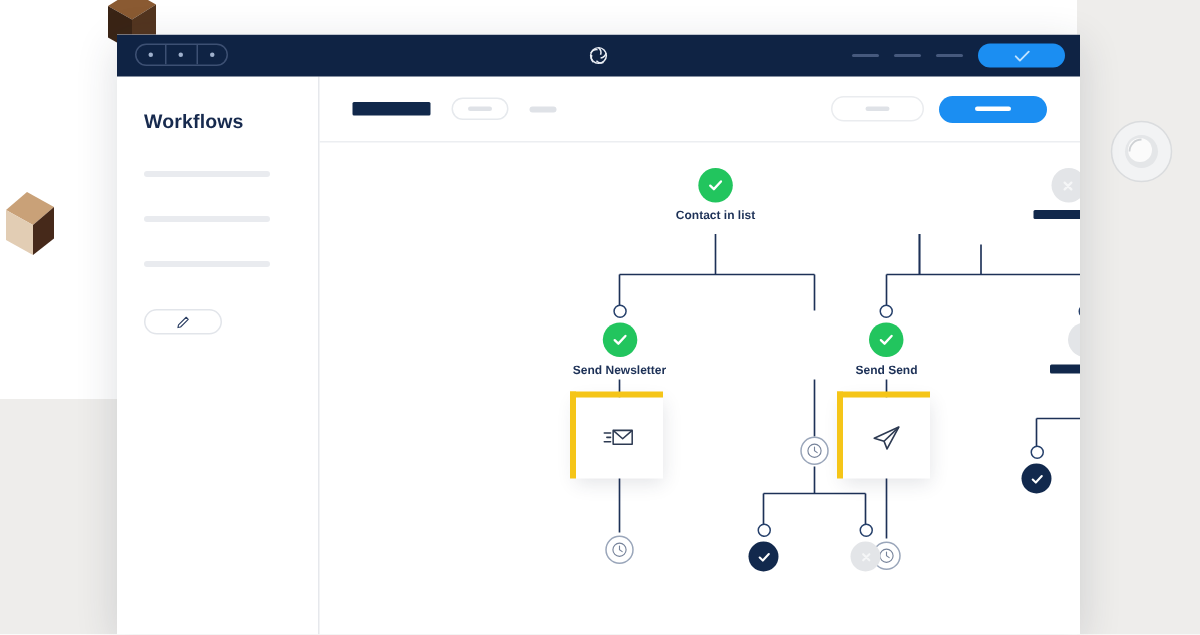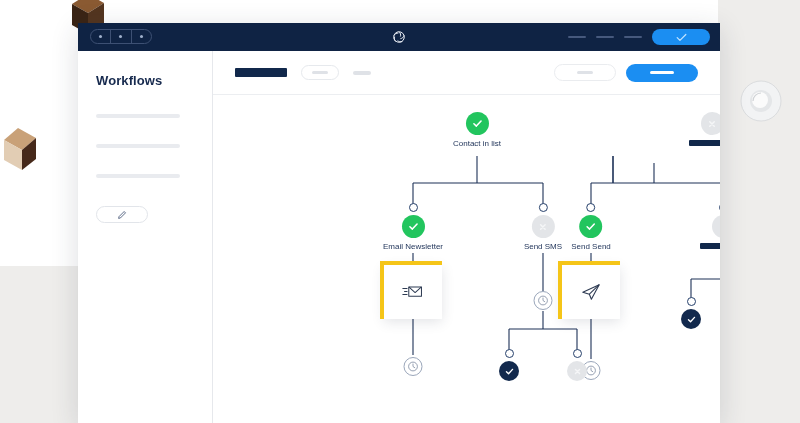--- a/index.html
+++ b/index.html
@@ -81,21 +81,21 @@
          background:#fff; margin:0 auto; }
   .badge { width:23px; height:23px; border-radius:50%; margin:3px auto 0;
            display:flex; align-items:center; justify-content:center; }
   .badge.ok    { background:#22c55e; }
   .badge.ok svg path { stroke:#fff; }
   .badge.off   { background:#e3e5e8; }
   .badge.off svg path { stroke:#f5f6f7; }
   .badge.dark  { background:#12294d; }
   .badge.dark svg path { stroke:#fff; }
   .badge.sm { width:20px; height:20px; }
-  .nlabel { font-size:8px; font-weight:normal; color:#1d3157; margin-top:4px; white-space:nowrap; }
+  .nlabel { font-size:8px; font-weight:bold; color:#1d3157; margin-top:4px; white-space:nowrap; }
   .nlabel-ph { width:46px; height:6px; background:#11284b; border-radius:1px; margin:5px auto 0; }
 
   .card {
     position:absolute; transform:translateX(-50%);
     width:58px; height:54px; background:#fff;
     box-shadow:0 3px 12px rgba(35,45,70,.13);
     display:flex; align-items:center; justify-content:center;
   }
   .card::before {
     content:""; position:absolute; left:-4px; top:-4px;
@@ -266,32 +266,23 @@
           <div class="nlabel-ph"></div>
         </div>
 
         <div class="node" style="left:200px;top:108px">
           <div class="hub"></div>
           <div class="badge ok">
             <svg viewBox="0 0 16 16" width="13" height="13">
               <path d="M3.6 8.3 6.6 11.2 12.4 4.9" fill="none" stroke-width="1.9" stroke-linecap="round" stroke-linejoin="round"></path>
             </svg>
           </div>
-          <div class="nlabel">Email Newsletter</div>
-        </div>
-
-        <div class="node" style="left:330px;top:108px">
-          <div class="hub"></div>
-          <div class="badge off">
-            <svg viewBox="0 0 16 16" width="12" height="12">
-              <path d="M5 5 11 11 M11 5 5 11" fill="none" stroke-width="2" stroke-linecap="round"></path>
-            </svg>
-          </div>
-          <div class="nlabel">Send SMS</div>
-        </div>
+          <div class="nlabel">Send Newsletter</div>
+        </div>
+
 
         <div class="node" style="left:378px;top:108px">
           <div class="hub"></div>
           <div class="badge ok">
             <svg viewBox="0 0 16 16" width="13" height="13">
               <path d="M3.6 8.3 6.6 11.2 12.4 4.9" fill="none" stroke-width="1.9" stroke-linecap="round" stroke-linejoin="round"></path>
             </svg>
           </div>
           <div class="nlabel">Send Send</div>
         </div>

